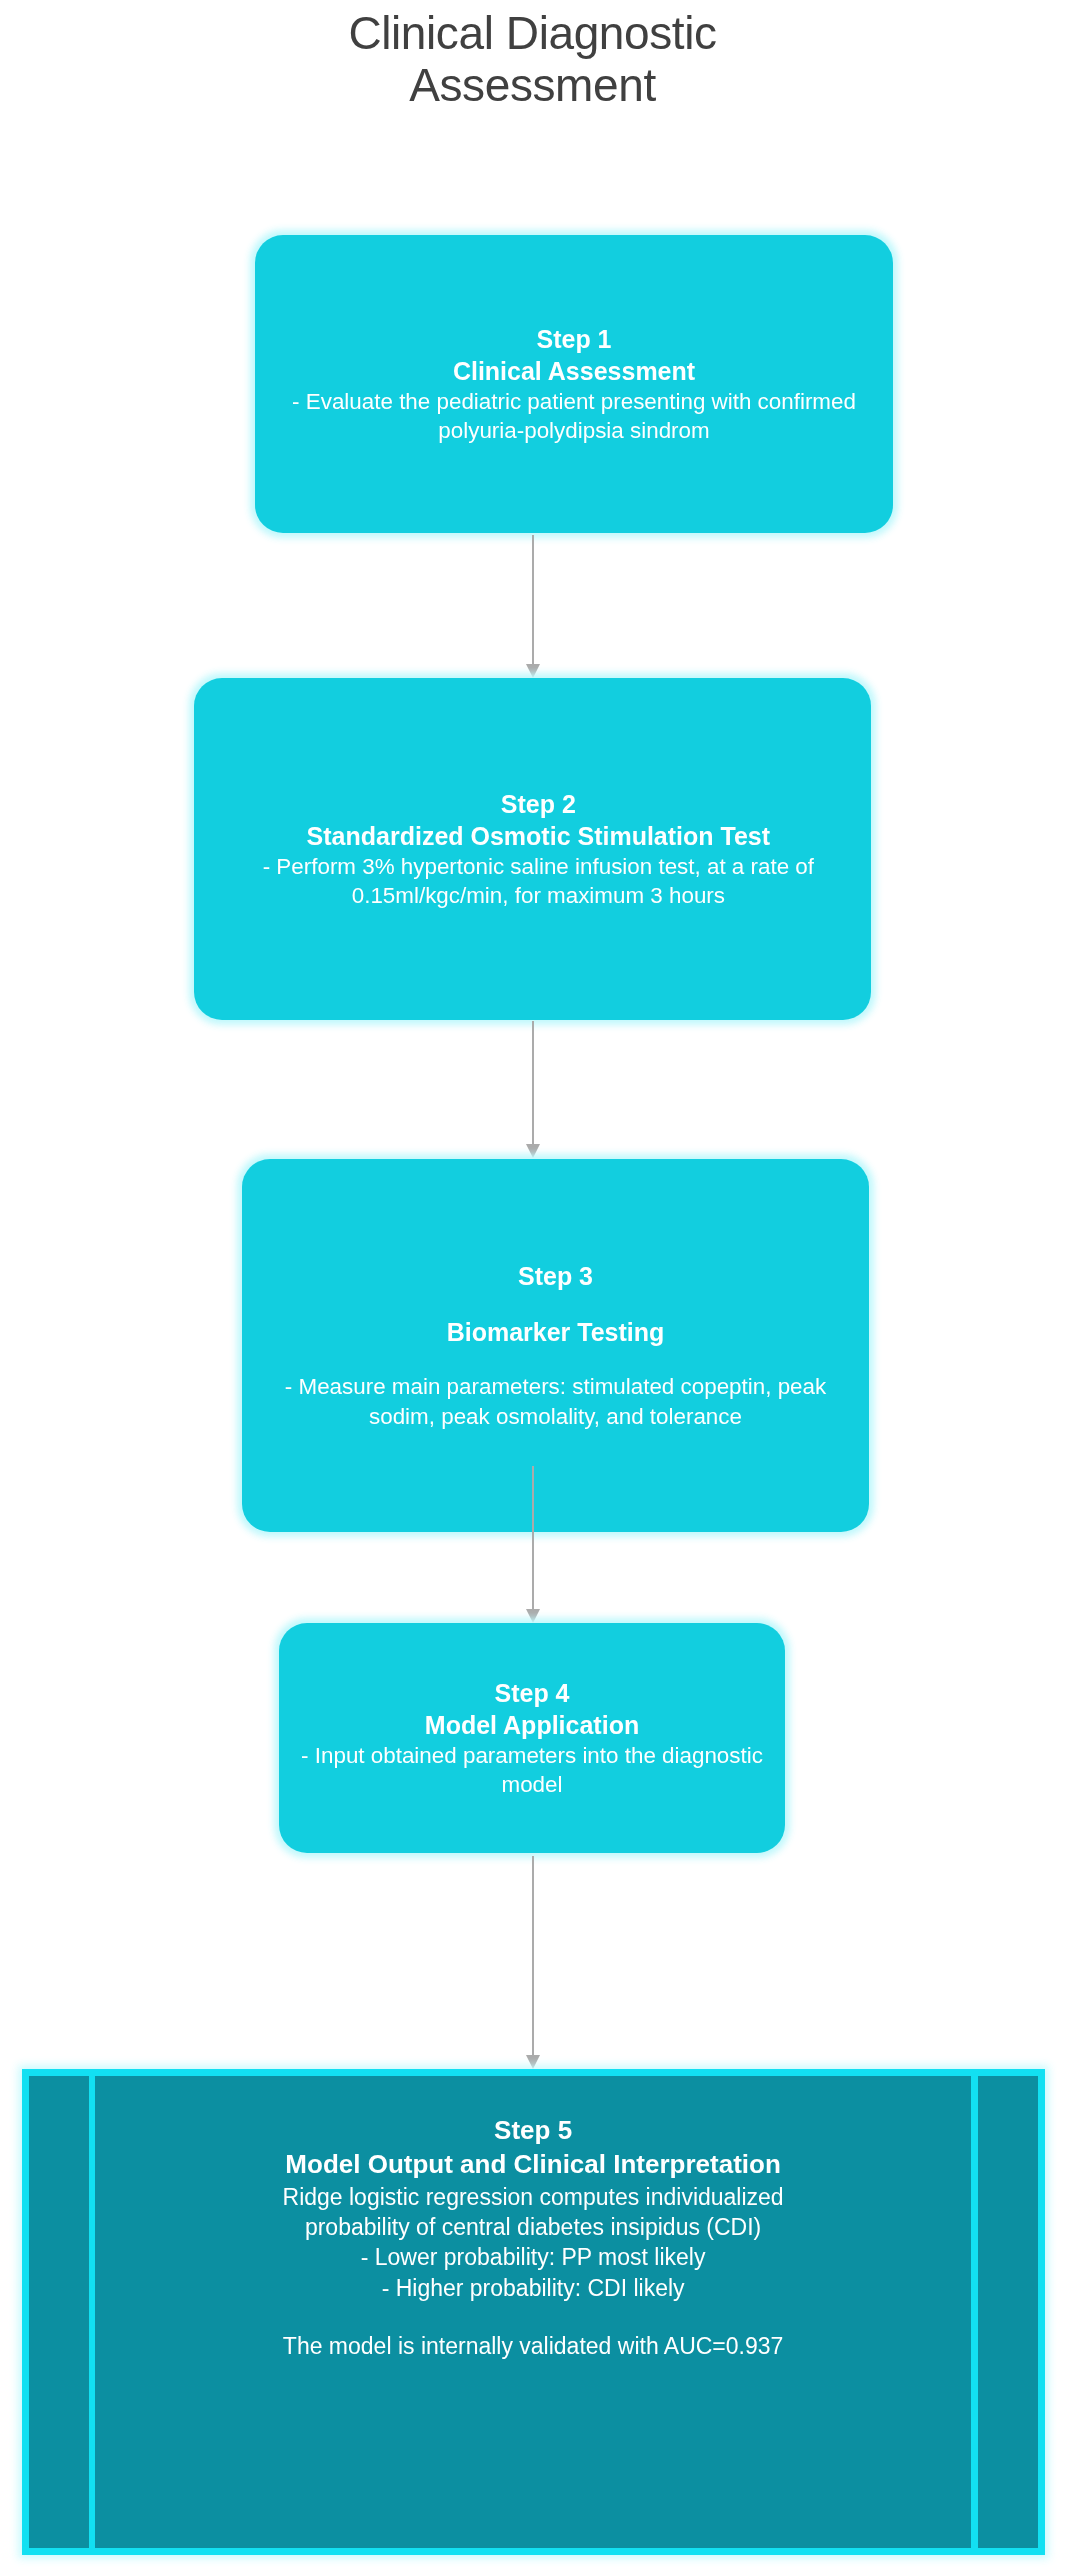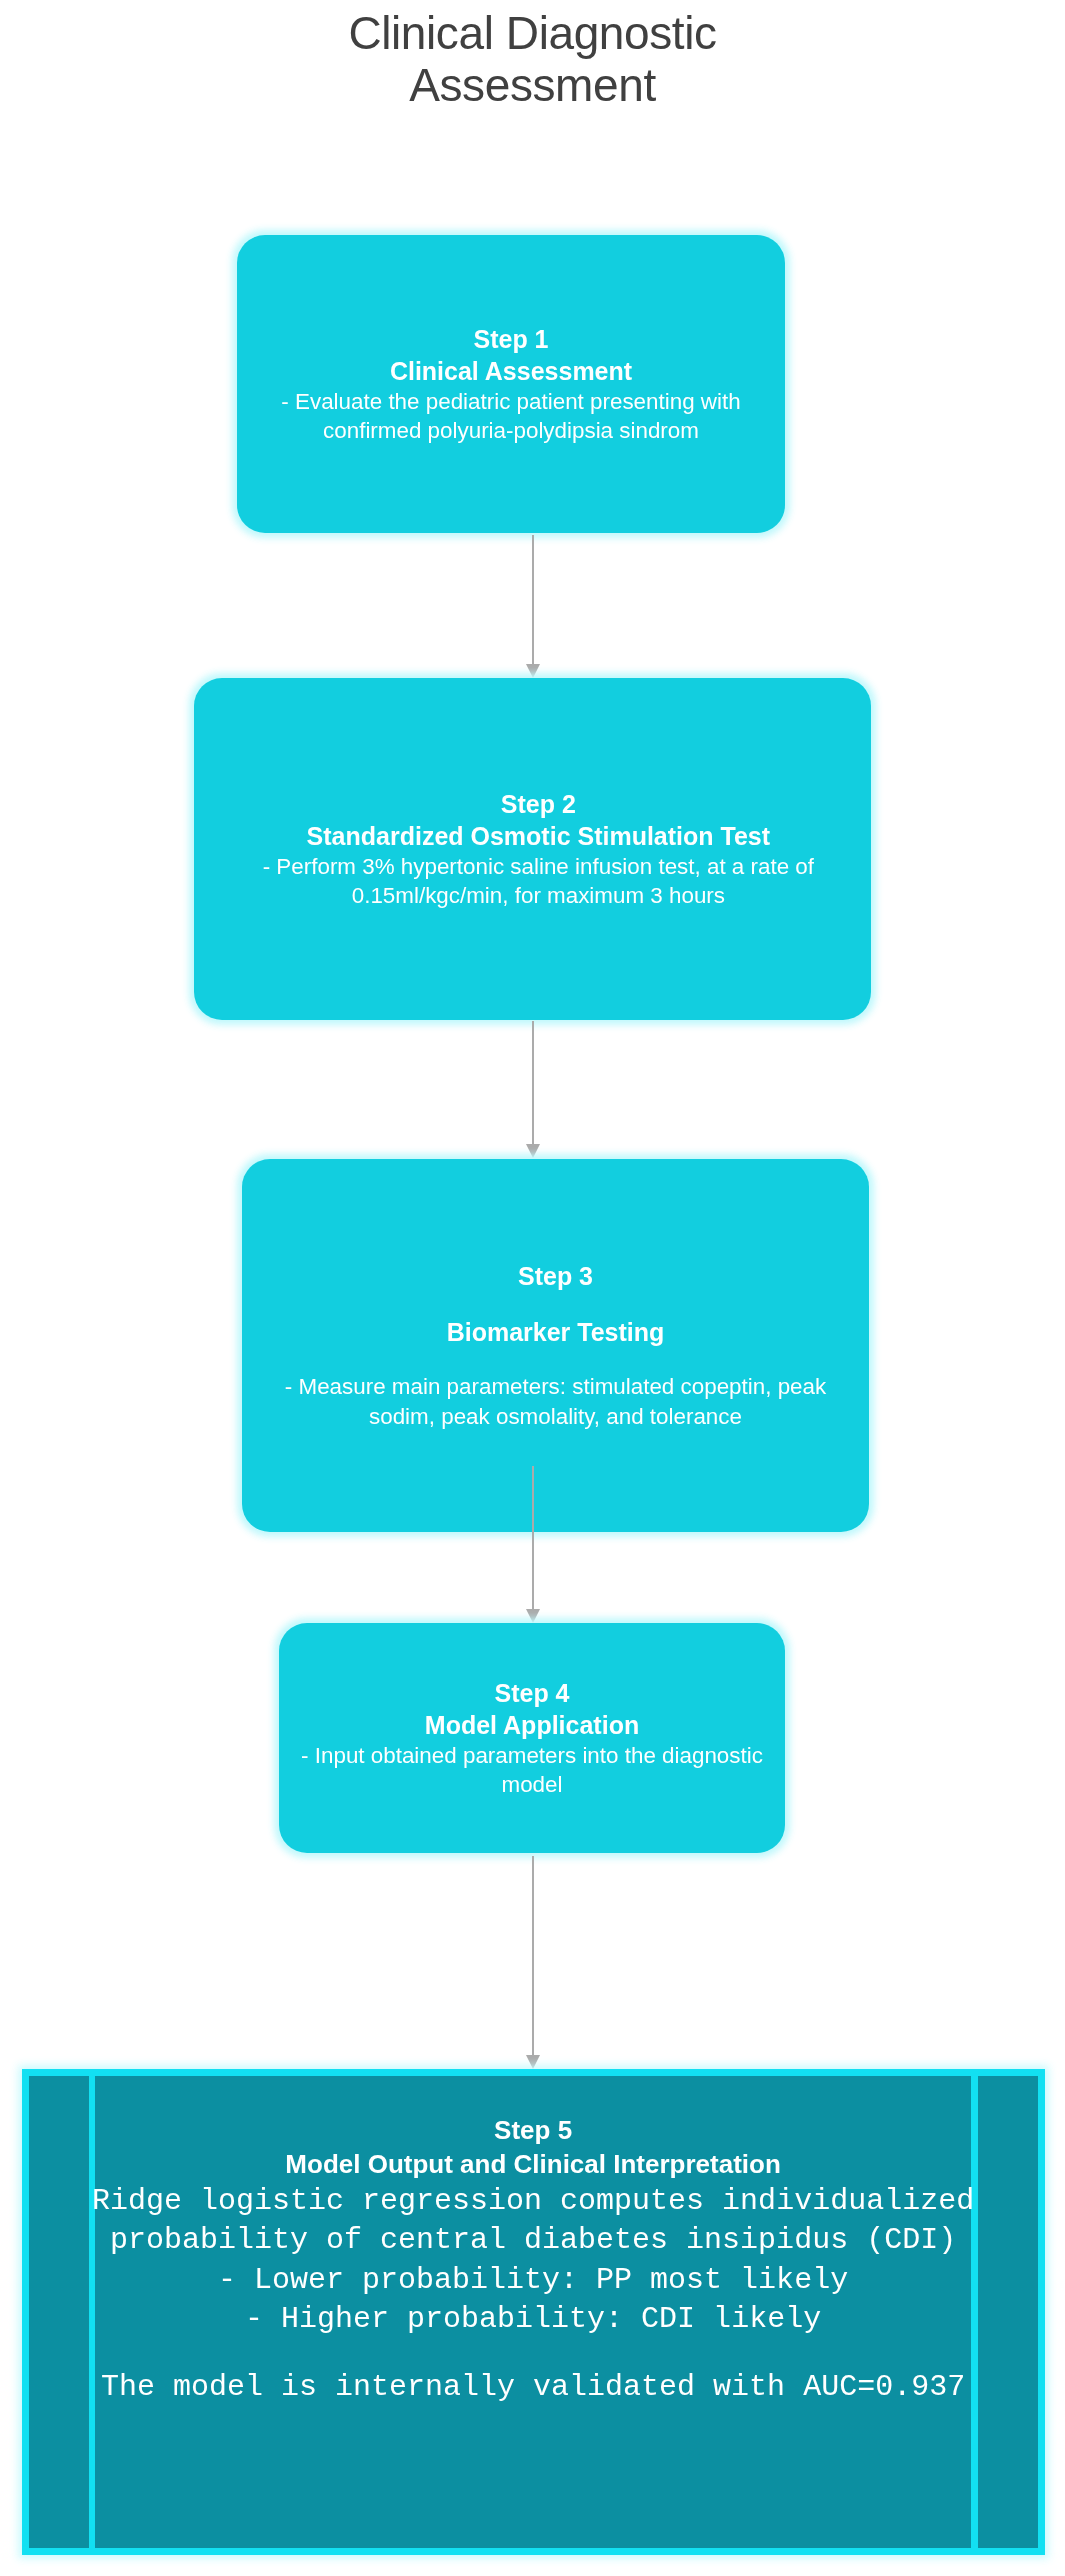--- a/index.html
+++ b/index.html
@@ -59,21 +59,21 @@
   }
   .node .step-desc {
     font-size: 22.4px;
     font-weight: normal;
     line-height: 1.30;
     display: block;
     width: 100%;
   }
 
   
-  #node-step1 { left: 237px;  top: 235px;  width: 548px;  height: 298px; }
+  #node-step1 { left: 255px;  top: 235px;  width: 638px;  height: 298px; }
   #node-step2 { left: 194px;  top: 678px;  width: 677px;  height: 342px; padding-left: 20px; }
   #node-step3 { left: 242px;  top: 1159px; width: 627px;  height: 373px; gap: 24px; }
   #node-step4 { left: 279px;  top: 1623px; width: 506px;  height: 230px; }
 
   
   #node-step5 {
     position: absolute;
     left: 21.6px;
     top: 2069px;
     width: 1023px;
@@ -109,25 +109,24 @@
     text-align: center;
   }
   #node-step5 .step-no,
   #node-step5 .step-name {
     font-size: 26px;
     font-weight: bold;
     line-height: 1.30;
     display: block;
   }
   #node-step5 .step-desc {
-    font-size: 30px;
+    font-size: 23px;
     font-weight: normal;
     line-height: 1.32;
     display: block;
-    font-family: Liberation Mono, monospace;
   }
   #node-step5 .gap { display: block; height: 28px; }
 
   
   .connector {
     position: absolute;
     left: 526px;
     width: 14px;
   }
   .connector .shaft {

